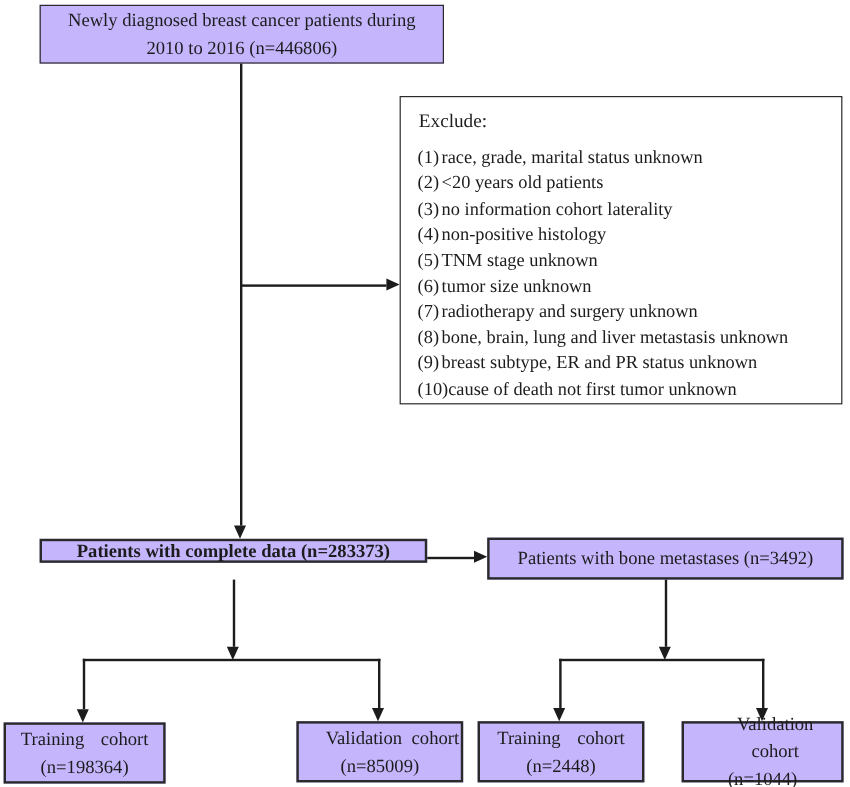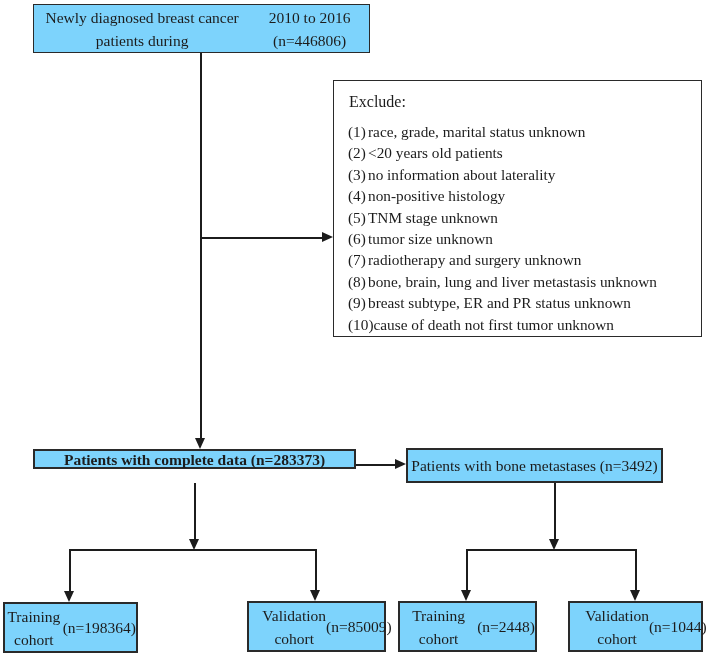--- a/index.html
+++ b/index.html
@@ -12,33 +12,33 @@
     width: 708px;
     height: 656px;
     background: #ffffff;
     font-family: "Liberation Serif", "DejaVu Serif", serif;
     color: #1c1c1c;
     overflow: hidden;
   }
   .box {
     position: absolute;
     box-sizing: border-box;
-    background: #7dd3fc;
+    background: #c4b5fd;
     border: 2px solid #2a2a2a;
     display: flex;
-    flex-direction: row;
+    flex-direction: column;
     align-items: center;
     justify-content: center;
     text-align: center;
     font-size: 15.5px;
     line-height: 23px;
   }
   #top-box      { left: 33px;  top: 4px;   width: 337px; height: 49px; border-width: 1.6px; }
   #complete-box { left: 33px;  top: 449px; width: 323px; height: 20px; font-weight: bold; }
-  #bone-box     { left: 406px; top: 448px; width: 257px; height: 35px; }
+  #bone-box     { left: 406px; top: 448px; width: 297px; height: 35px; }
   #t1-box       { left: 3px;   top: 602px; width: 135px; height: 51px; }
   #v1-box       { left: 247px; top: 601px; width: 139px; height: 51px; }
   #t2-box       { left: 398px; top: 601px; width: 139px; height: 51px; }
   #v2-box       { left: 568px; top: 601px; width: 135px; height: 51px; }
   .ws-wide { word-spacing: 10px; font-family: Liberation Serif, serif; }
   .ws-med  { word-spacing: 4px; margin-left: 21px; }
 
   #exclude-box {
     position: absolute;
     box-sizing: border-box;
@@ -97,21 +97,21 @@
     <div class="ex-row">
       <span class="ex-num">(1)</span>
       <span class="ex-txt">race, grade, marital status unknown</span>
     </div>
     <div class="ex-row">
       <span class="ex-num">(2)</span>
       <span class="ex-txt">&lt;20 years old patients</span>
     </div>
     <div class="ex-row">
       <span class="ex-num">(3)</span>
-      <span class="ex-txt">no information about laterality</span>
+      <span class="ex-txt">no information cohort laterality</span>
     </div>
     <div class="ex-row">
       <span class="ex-num">(4)</span>
       <span class="ex-txt">non-positive histology</span>
     </div>
     <div class="ex-row">
       <span class="ex-num">(5)</span>
       <span class="ex-txt">TNM stage unknown</span>
     </div>
     <div class="ex-row">

